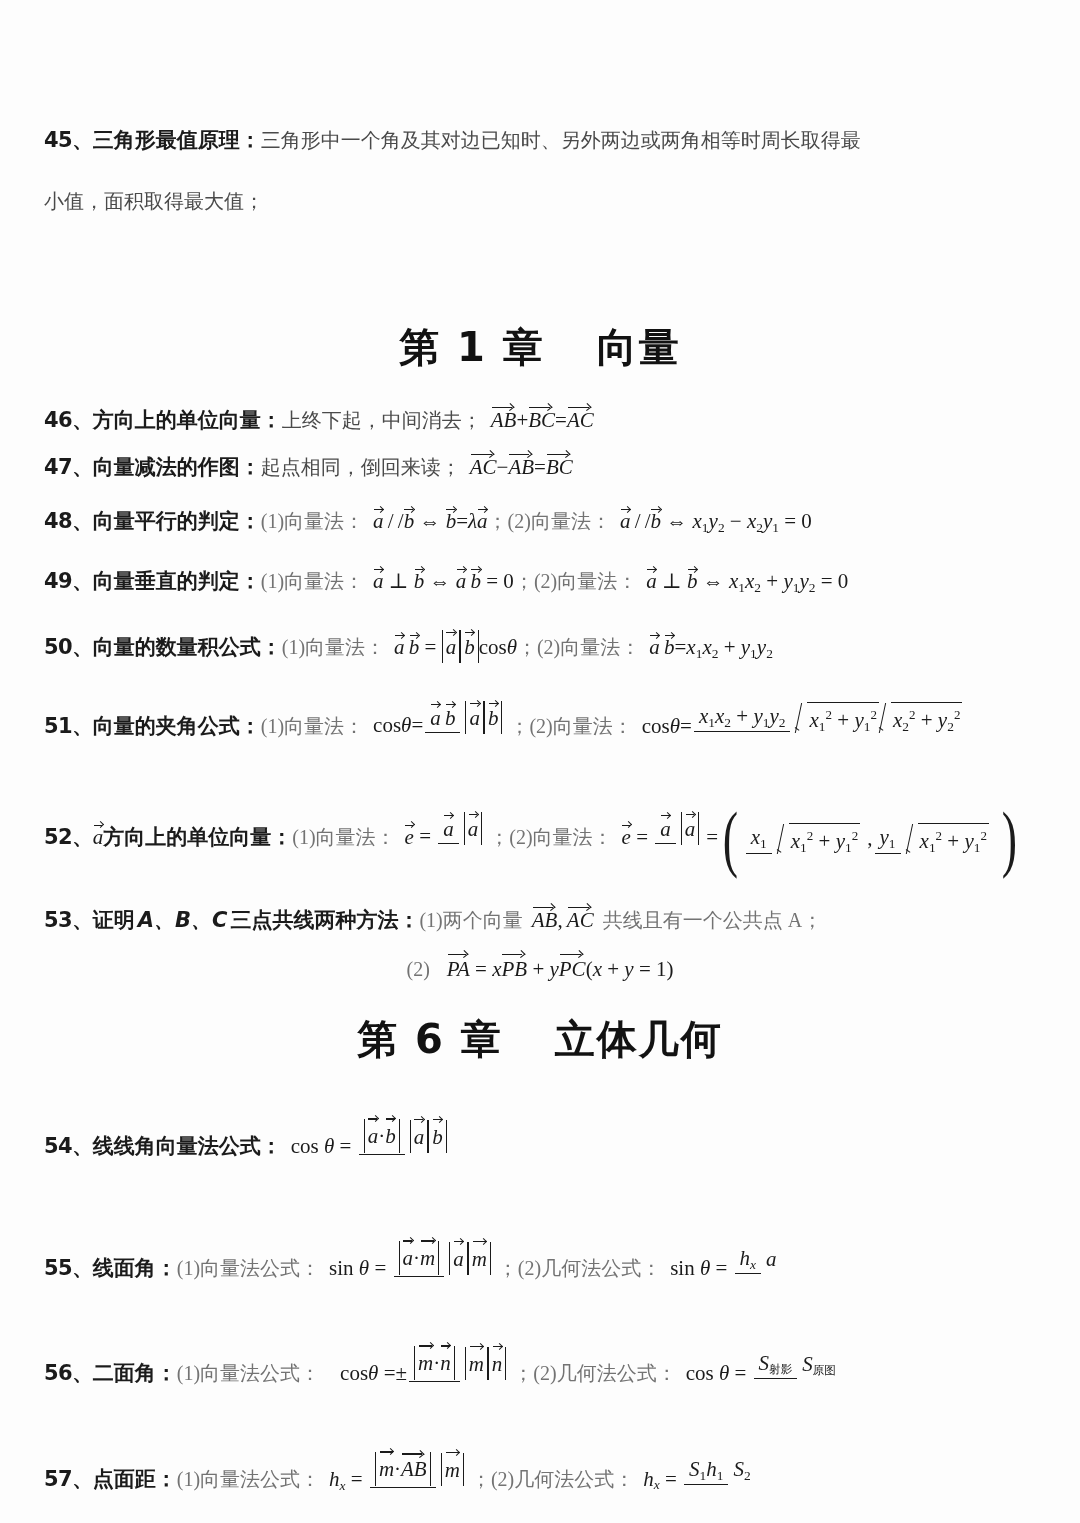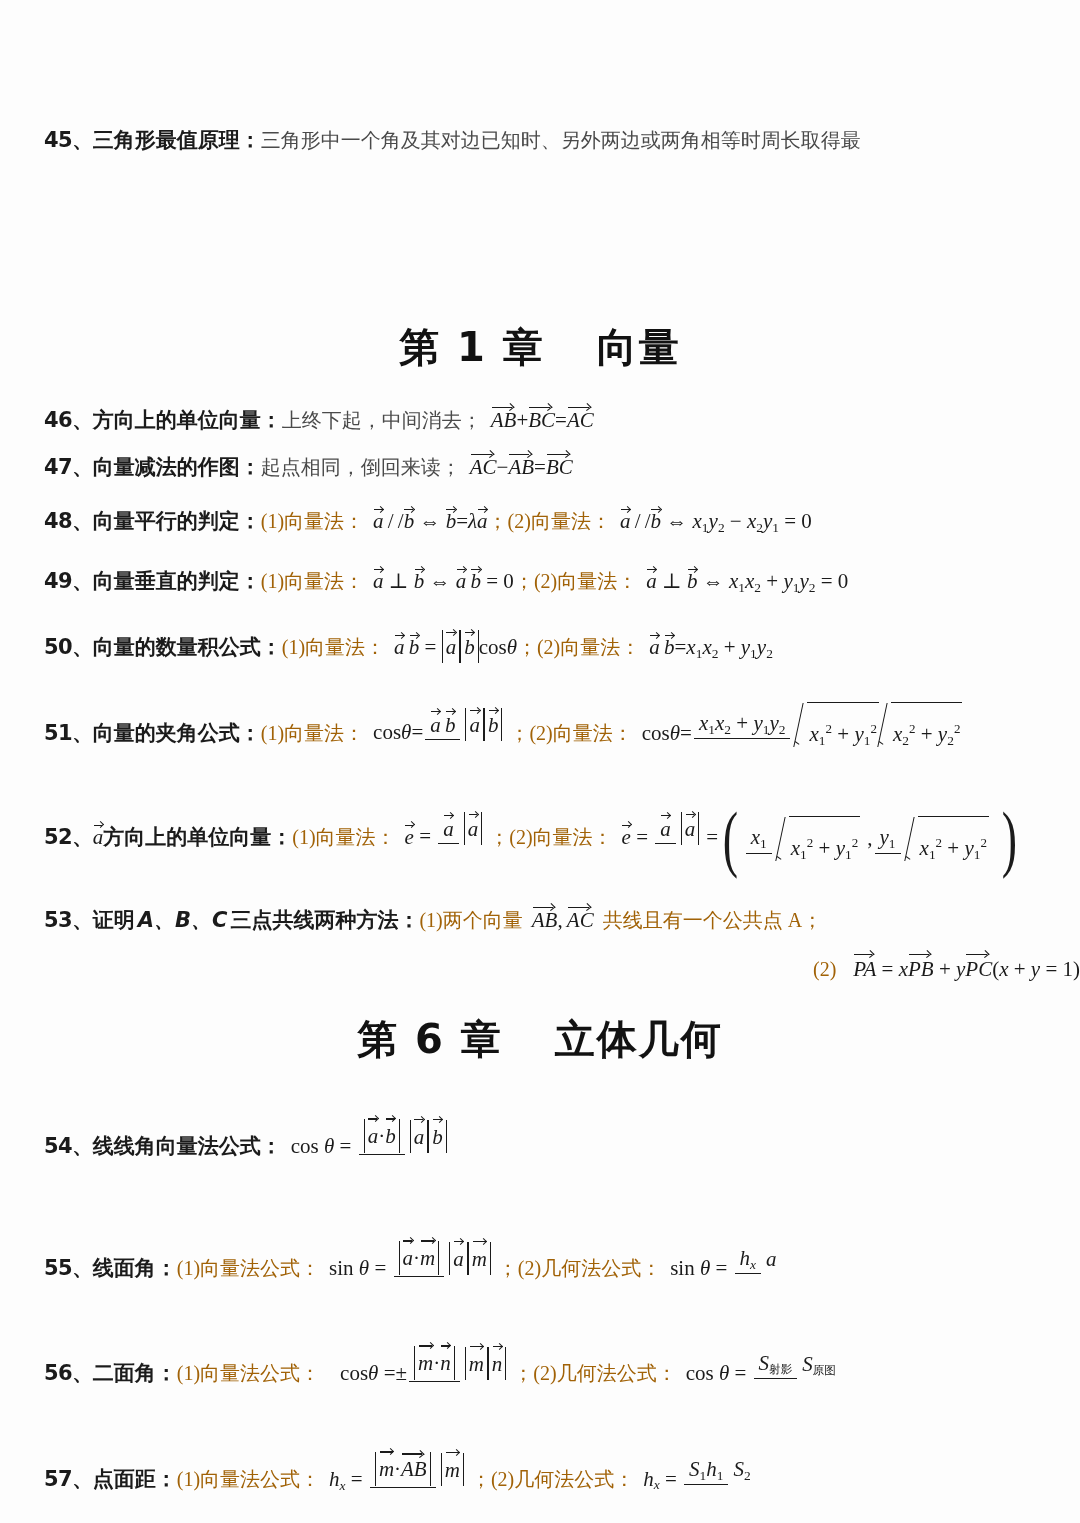--- a/index.html
+++ b/index.html
@@ -52,21 +52,21 @@
     font-weight: bold;
     font-size: 21px;
   }
   .cn {
     font-family: "Liberation Serif", "DejaVu Serif", serif;
     font-size: 20px;
     color: #4a4a4a;
     white-space: nowrap;
   }
   .cn-dark {
-    color: #a16207;
+    color: #737373;
   }
   .math {
     font-family: "Liberation Serif", "DejaVu Serif", serif;
     font-size: 21px;
     white-space: nowrap;
   }
   .it { font-style: italic; }
   .up { font-style: normal; }
 
   
@@ -195,21 +195,21 @@
   
   .sqrt {
     display: inline-block;
     position: relative;
     padding-left: 12px;
     padding-top: 1px;
     white-space: nowrap;
   }
   .sqrt > .rad {
     border-top: 1.3px solid #1b1b1b;
-    padding: 18px 2px 0 2px;
+    padding: 4px 2px 0 2px;
     display: inline-block;
   }
   .sqrt::before {
     content: "";
     position: absolute;
     left: 3px;
     top: 2px;
     bottom: 2px;
     width: 7px;
     border-left: 1.3px solid #1b1b1b;
@@ -244,35 +244,36 @@
   }
   .bigparen > .body {
     display: flex;
     align-items: center;
     padding: 0 1px;
   }
 
   .centerline {
     position: absolute;
     left: 0; right: 0;
-    text-align: right;
+    text-align: center;
   }
   .sp { display: inline-block; width: 9px; }
   .sp-lg { display: inline-block; width: 20px; }
   .semi { font-family: "Liberation Serif", serif; }
 </style>
 </head>
 <body>
 
 <div class="page">
 
   <div class="para" style="top:126px;">
     <span class="l1">
       <span class="num">45、</span><span class="term">三角形最值原理</span><span class="colon">：</span><span class="cn">三角形中一个角及其对边已知时、另外两边或两角相等时周长取得最</span>
     </span>
+    <span class="l2 cn">小值，面积取得最大值；</span>
   </div>
 
   <div class="chapter" style="top:320px;">
     <span>第 1 章</span><span class="gap"></span><span>向量</span>
   </div>
 
   <div class="entry" style="top:408px;">
     <span class="num">46、</span>
       <span class="term">方向上的单位向量</span>
       <span class="colon">：</span>

